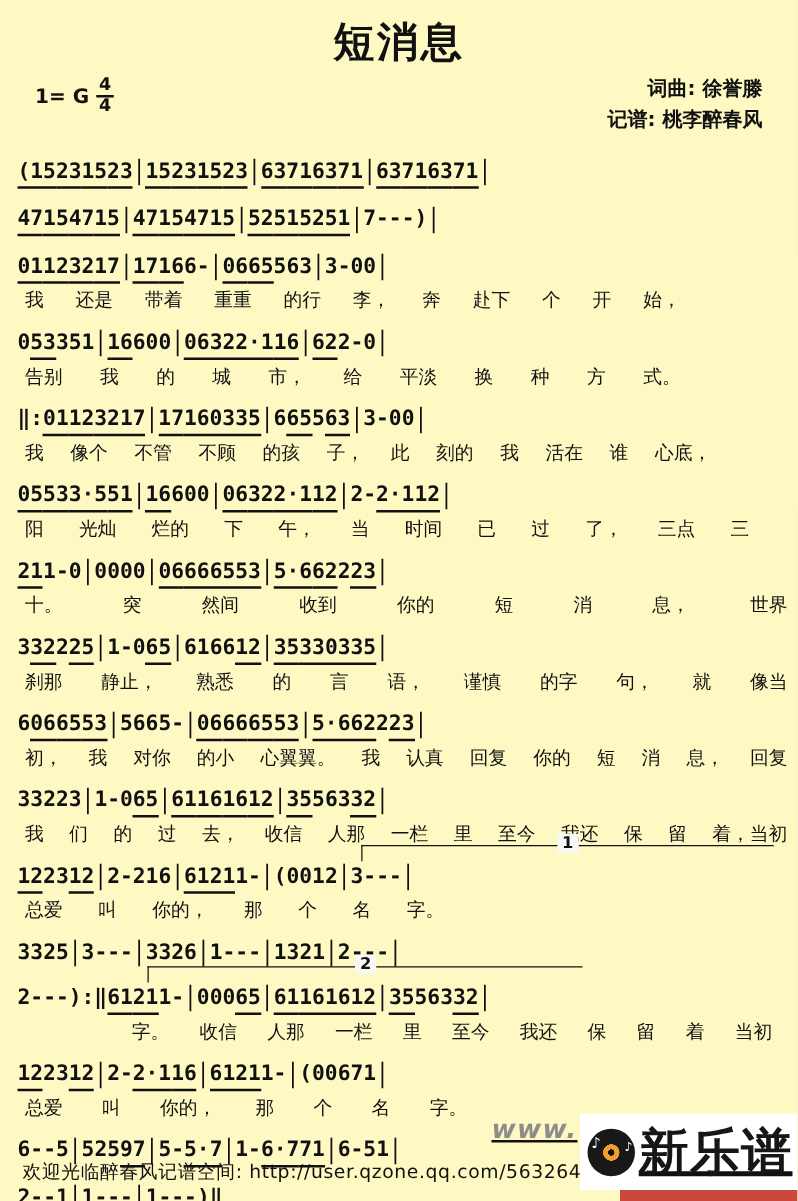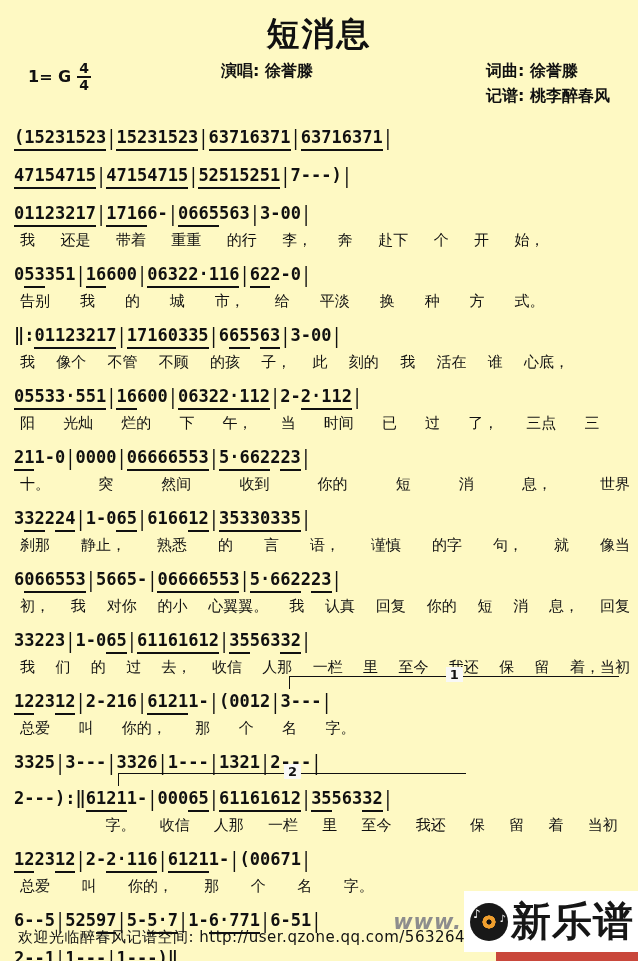--- a/index.html
+++ b/index.html
@@ -6,33 +6,33 @@
   body{background:#e9e9e9;font-family:"DejaVu Sans",sans-serif;color:#111;}
   .sheet{position:relative;width:638px;height:961px;background:#fef9c3;margin:0 auto;overflow:hidden;}
   .title{text-align:center;font-size:33px;font-weight:900;letter-spacing:2px;padding-top:12px;}
   .meta-row{display:flex;align-items:flex-start;margin:4px 28px 0 28px;font-size:16px;font-weight:bold;gap:13px;}
   .keysig{display:flex;align-items:center;gap:6px;width:180px;}
   .frac{display:inline-block;text-align:center;font-size:14px;line-height:1.05;font-weight:bold;}
   .frac .top{display:block;border-bottom:2px solid #111;padding:0 2px;}
   .frac .bot{display:block;padding:0 2px;}
   .performer{width:170px;}
   .credits-right{margin-left:auto;text-align:left;}
-  .credits-right div{margin-bottom:4px;}
+  .credits-right div{margin-bottom:4px;text-align:right;}
   #score{margin:14px 14px 0 14px;}
   .line-block{position:relative;margin-bottom:12px;}
   .music-line{display:flex;align-items:baseline;
     font-family:"DejaVu Sans Mono","DejaVu Sans",monospace;font-weight:700;font-size:17px;line-height:24px;}
   .music-line span{white-space:nowrap;}
   .music-line .beamed{border-bottom:2px solid #111;}
   .music-line .bar{font-weight:400;transform:scaleY(1.25);}
   .lyric-line{display:flex;justify-content:space-between;font-size:15px;line-height:20px;margin-top:3px;padding:0 6px;}
   .volta{position:absolute;top:-13px;height:12px;border-top:1.5px solid #111;border-left:1.5px solid #111;text-align:center;font-size:13px;font-weight:bold;line-height:10px;}
   .volta .volta-label{background:#f8f8f6;padding:0 4px;position:relative;top:-7px;}
   .footer-note{position:absolute;left:18px;bottom:14px;font-size:15px;letter-spacing:0.5px;}
-  .watermark{position:absolute;right:0;bottom:9px;display:flex;align-items:center;}
+  .watermark{position:absolute;right:0;bottom:9px;display:flex;align-items:flex-start;text-decoration:underline;}
   .www{font-style:italic;font-weight:bold;color:#8d8d8d;font-size:21px;letter-spacing:1px;margin-right:2px;}
   .logo-box{display:flex;align-items:center;background:#ffffff;padding:3px 4px 3px 6px;}
   .vinyl{position:relative;width:38px;height:38px;border-radius:50%;
     background:radial-gradient(circle at 50% 50%, #111 0 9%, #f09f2e 10% 24%, #181818 25% 100%);flex:0 0 auto;}
   .vinyl .note1{position:absolute;left:3px;top:4px;color:#fff;font-size:12px;}
   .vinyl .note2{position:absolute;right:2px;top:10px;color:#fff;font-size:10px;}
   .logo-text{font-size:40px;font-weight:900;color:#161616;letter-spacing:1px;margin-left:3px;}
   .red-strip{position:absolute;right:0;bottom:0;width:142px;height:9px;background:#c9473b;}
 </style>
 </head>
@@ -42,21 +42,20 @@
   <div class="title">短消息</div>
 
   <div class="meta-row">
     <div class="keysig">
       <span>1= G</span>
       <span class="frac">
         <span class="top">4</span>
         <span class="bot">4</span>
       </span>
     </div>
-    <div class="performer">演唱: 徐誉滕</div>
     <div class="credits-right">
       <div>词曲: 徐誉滕</div>
       <div>记谱: 桃李醉春风</div>
     </div>
   </div>
 
   <div id="score">
       <div class="line-block">
         <div class="music-line">
           <span class="beamed">(15</span>
@@ -292,21 +291,21 @@
           <span>消</span>
           <span>息，</span>
           <span>世界</span>
         </div>
       </div>
       <div class="line-block">
         <div class="music-line">
           <span>3</span>
           <span class="beamed">32</span>
           <span>2</span>
-          <span class="beamed">24</span>
+          <span class="beamed">25</span>
           <span class="bar">|</span>
           <span>1</span>
           <span>-</span>
           <span>0</span>
           <span class="beamed">65</span>
           <span class="bar">|</span>
           <span>6</span>
           <span>1</span>
           <span>6</span>
           <span>6</span>

